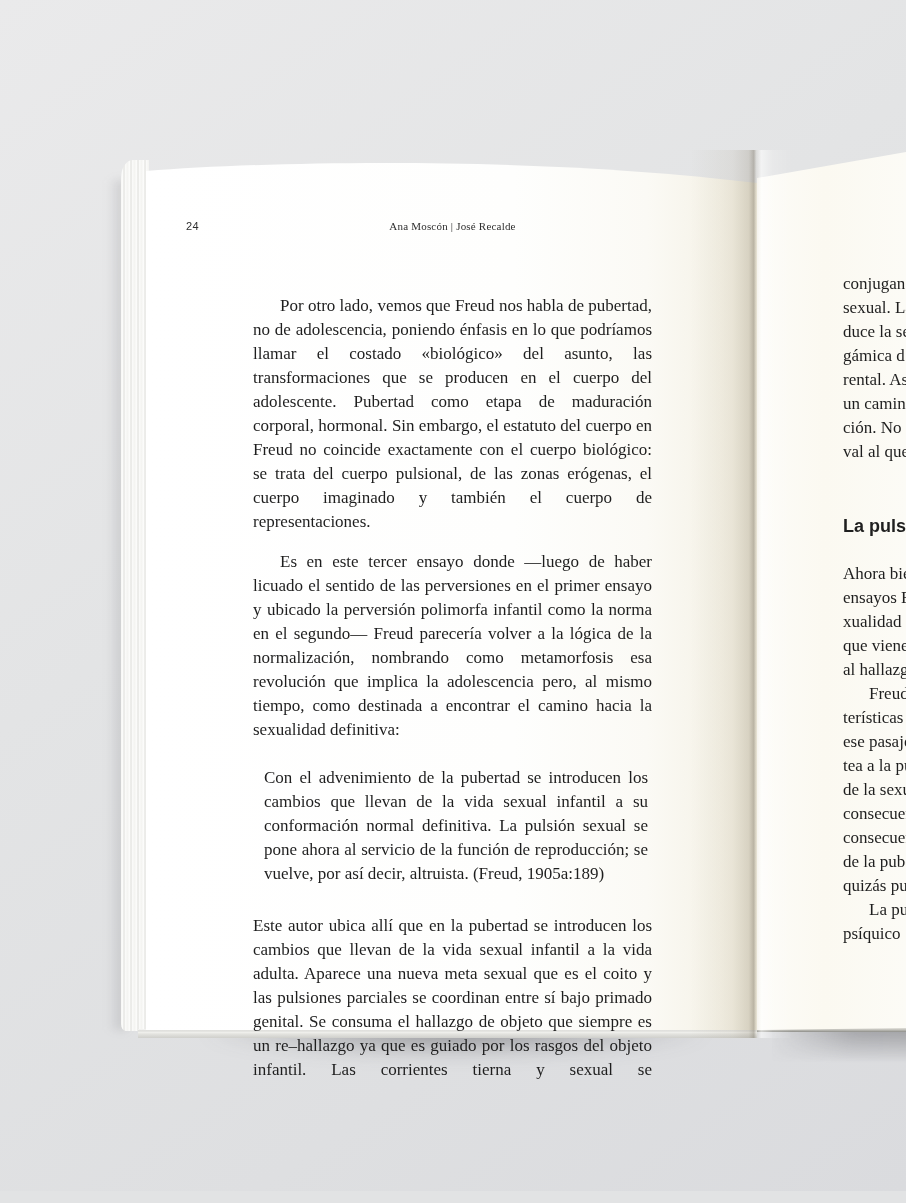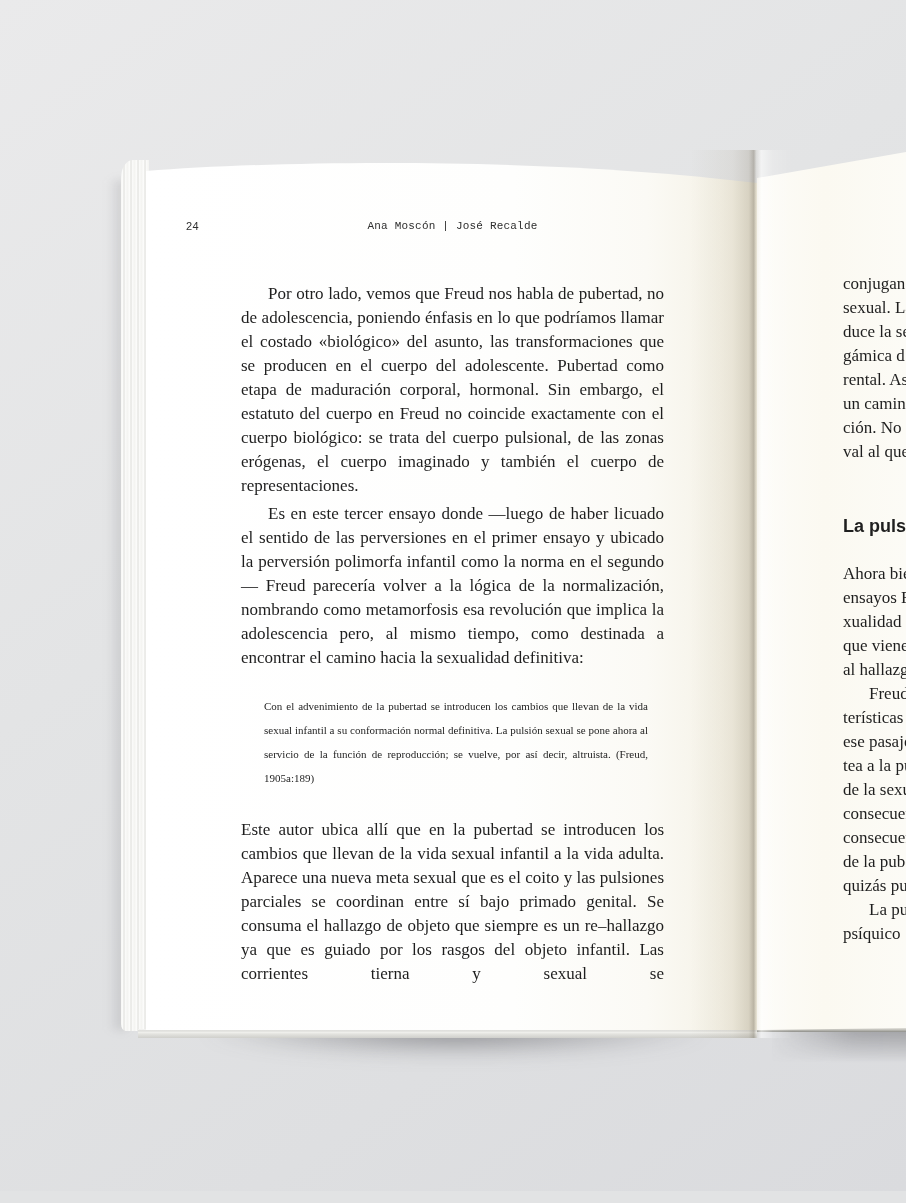--- a/index.html
+++ b/index.html
@@ -63,31 +63,31 @@
       rgba(255,255,255,.18) 66%,
       rgba(255,255,255,0) 82%);
   }
   
   .pg-num{
     position:absolute;left:186px;top:220px;
     font-family:"Liberation Sans",sans-serif;font-size:11px;letter-spacing:.4px;color:#2e2e2e;
   }
   .running-head{
     position:absolute;left:237px;top:220px;width:431px;text-align:center;
-    font-family:Liberation Mono, monospace;font-size:11px;letter-spacing:.2px;color:#2e2e2e;
+    font-family:Liberation Serif, serif;font-size:11px;letter-spacing:.2px;color:#2e2e2e;
   }
   .left-body{
     position:absolute;left:237px;top:278px;width:431px;
     font-size:17px;line-height:24px;color:#1e1e1e;text-align:justify;
   }
-  .left-body p{margin:4px;}
+  .left-body p{margin:16px;}
   .left-body p.indent{text-indent:27px;}
   .left-body p.cont{text-align-last:justify;}
   .left-body p.quote{
-    font-size:11px;line-height:24px;
+    font-size:17px;line-height:24px;
     margin:24px 20px 28px 27px;
   }
   .rp-frag{
     position:absolute;left:843px;top:272px;width:160px;
     font-size:17px;line-height:24px;color:#1e1e1e;
   }
   .rp-heading{
     position:absolute;left:843px;top:516px;white-space:nowrap;
     font-family:"Liberation Sans",sans-serif;font-weight:bold;font-size:18px;color:#1f1f1f;
   }

